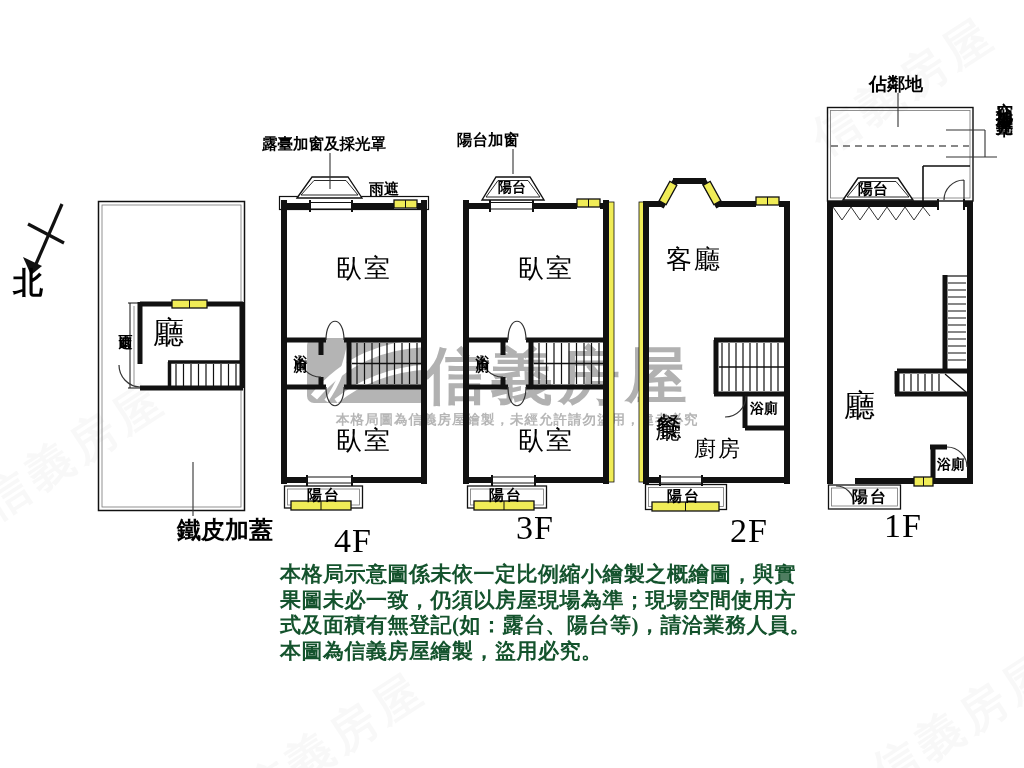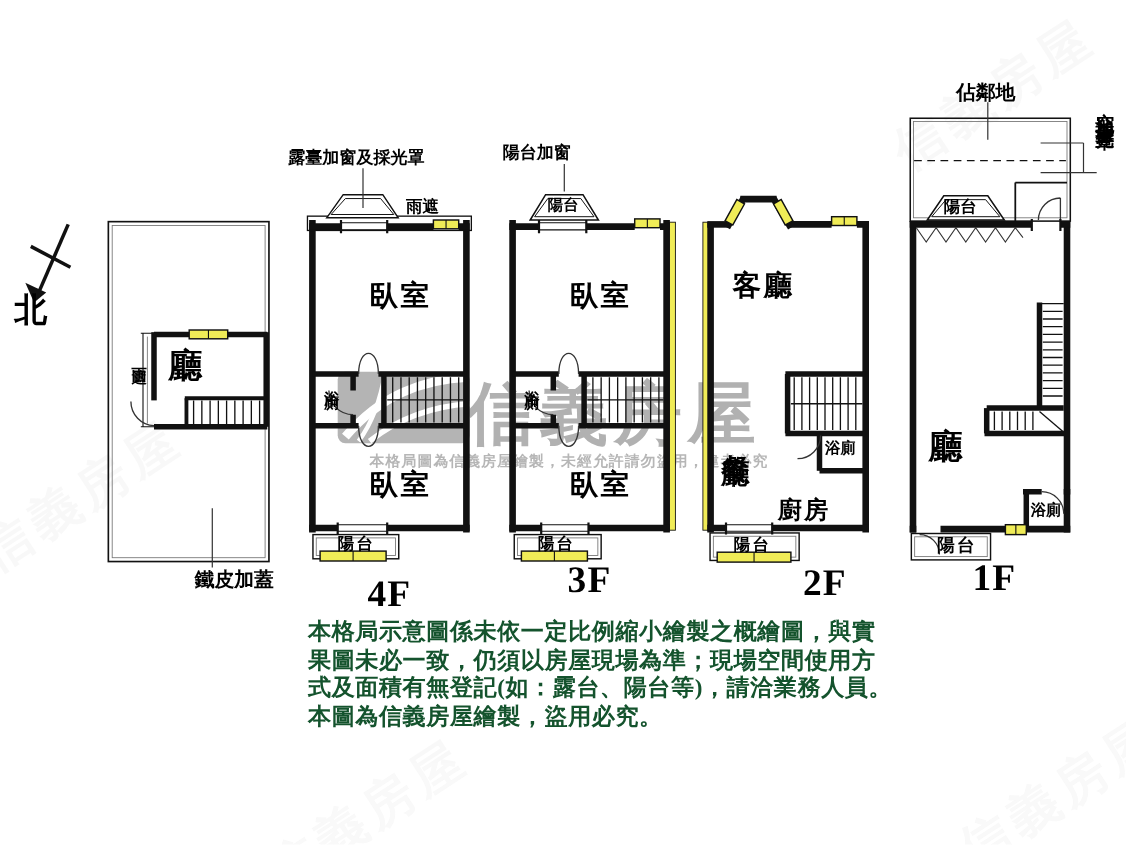--- a/index.html
+++ b/index.html
@@ -6,21 +6,21 @@
   html,body { background:#fff; }
   .page { position:relative; width:1024px; height:768px; background:#ffffff;
           overflow:hidden; font-family:"Liberation Serif","DejaVu Serif",serif; }
 
   
   .tile-wm { position:absolute; z-index:0; font-weight:bold; color:#8a8a8a; opacity:.055;
              font-size:46px; letter-spacing:6px; white-space:nowrap; transform:rotate(-33deg); }
   .wm-layer { position:absolute; inset:0; z-index:1; }
   svg.linework { position:absolute; left:0; top:0; z-index:2; }
   .lbl { position:absolute; z-index:3; color:#000; white-space:nowrap; line-height:1;
-         font-family:"Liberation Serif","DejaVu Serif",serif;font-weight:bold; }
+         font-family:"Liberation Serif","DejaVu Serif",serif; }
 
   
   .wm-logo { position:absolute; left:306px; top:337px; width:122px; height:67px; }
   .wm-brand { position:absolute; left:424px; top:334px; font-size:62px; font-weight:bold;
               letter-spacing:5px; color:#b1b1b1; }
   .wm-notice { position:absolute; left:336px; top:411px; font-size:13.5px; font-weight:bold;
                letter-spacing:1px; color:#b6b6b6; }
 
   
   .v   { writing-mode:vertical-rl; text-orientation:upright; }
@@ -240,41 +240,41 @@
         <rect x="831.5" y="488" width="66" height="18" stroke="#777" stroke-width="0.8"></rect>
         <path d="M836,486 A18,18 0 0 1 854,504" stroke="#333" stroke-width="1.2"></path>
       </g>
     </g>
   </svg>
 
   <div class="lbl ann" style="left:13px; top:268px; font-size:30px;">北</div>
 
   <div class="lbl room" style="left:153px; top:317px; font-size:31px;">廳</div>
   <div class="lbl ann v bg-white" style="left:118px; top:323px; font-size:14px;">雨遮</div>
-  <div class="lbl ann" style="left:156px; top:518px; font-size:18px;padding-left:21px;">鐵皮加蓋</div>
+  <div class="lbl ann" style="left:156px; top:518px; font-size:24px;padding-left:21px;">鐵皮加蓋</div>
 
   <div class="lbl ann" style="left:262px; top:136px; font-size:15.5px;">露臺加窗及採光罩</div>
   <div class="lbl ann" style="left:369px; top:182px; font-size:15px;">雨遮</div>
   <div class="lbl room" style="left:336px; top:256px; font-size:26px;">臥室</div>
   <div class="lbl ann v" style="left:293px; top:344px; font-size:14px; letter-spacing:2px;">浴廁</div>
   <div class="lbl room" style="left:336px; top:428px; font-size:26px;">臥室</div>
   <div class="lbl ann" style="left:307px; top:488px; font-size:15px; letter-spacing:2px;">陽台</div>
   <div class="lbl floor-lbl" style="left:334px; top:524px;">4F</div>
 
   <div class="lbl ann" style="left:457px; top:132px; font-size:15.5px;">陽台加窗</div>
   <div class="lbl ann" style="left:498px; top:181px; font-size:14px;">陽台</div>
   <div class="lbl room" style="left:518px; top:256px; font-size:26px;">臥室</div>
   <div class="lbl ann v" style="left:475px; top:344px; font-size:14px; letter-spacing:2px;">浴廁</div>
   <div class="lbl room" style="left:518px; top:428px; font-size:26px;">臥室</div>
   <div class="lbl ann" style="left:489px; top:488px; font-size:15px; letter-spacing:2px;">陽台</div>
   <div class="lbl floor-lbl" style="left:516px; top:511px;">3F</div>
 
   <div class="lbl room" style="left:666px; top:247px; font-size:26px;">客廳</div>
   <div class="lbl room v" style="left:655px; top:392px; font-size:26px;">餐廳</div>
-  <div class="lbl room" style="left:694px; top:453px; font-size:22px;margin-left:13px;">廚房</div>
+  <div class="lbl room" style="left:694px; top:438px; font-size:22px;">廚房</div>
   <div class="lbl ann" style="left:750px; top:402px; font-size:14px;">浴廁</div>
   <div class="lbl ann" style="left:667px; top:489px; font-size:15px; letter-spacing:2px;">陽台</div>
   <div class="lbl floor-lbl" style="left:698px; top:514px;margin-left:32px;">2F</div>
 
   <div class="lbl ann" style="left:869px; top:75px; font-size:18px;">佔鄰地</div>
   <div class="lbl ann v" style="left:996px; top:89px; font-size:17px; letter-spacing:3px;">空地加蓋採光罩</div>
   <div class="lbl ann" style="left:858px; top:182px; font-size:15px;">陽台</div>
   <div class="lbl room" style="left:844px; top:390px; font-size:31px;">廳</div>
   <div class="lbl ann" style="left:937px; top:458px; font-size:14px;">浴廁</div>
   <div class="lbl ann" style="left:852px; top:489px; font-size:16px; letter-spacing:2px;">陽台</div>

